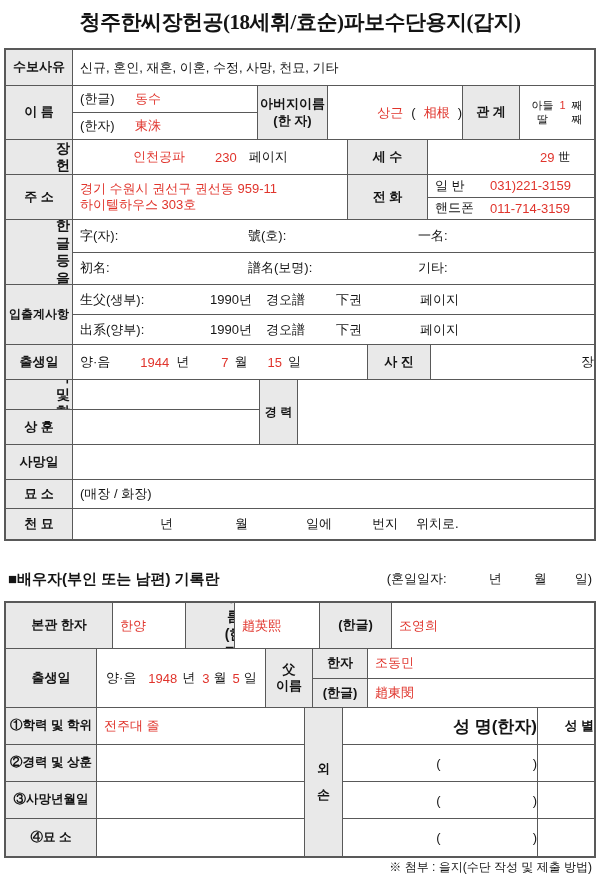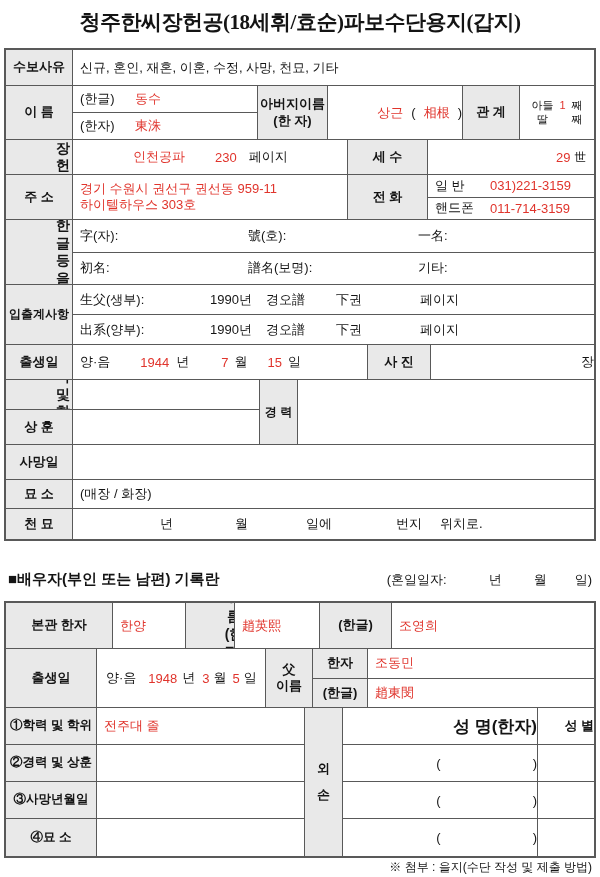--- a/index.html
+++ b/index.html
@@ -15,21 +15,21 @@
   .c{display:flex;align-items:center;overflow:hidden;}
   .col{display:flex;flex-direction:column;}
   .lab{background:var(--lb);justify-content:center;text-align:center;font-weight:bold;font-size:13px;line-height:1.25;}
   .lab .ln{display:block;}
   .sm{font-size:14px;padding-left:48px;}
   .v{font-size:13px;padding-left:7px;}
   .ctr{justify-content:flex-end;padding-left:0;}
   .red{color:var(--red);}
   .minicol{display:flex;flex-direction:column;font-size:11px;line-height:1.25;text-align:center;}
   .pl{display:inline-block;width:55px;}
-  .hdg{position:absolute;top:570px;left:8px;width:584px;display:flex;align-items:flex-end;}
+  .hdg{position:absolute;top:570px;left:8px;width:584px;display:flex;align-items:flex-start;}
   .hdg .h{font-size:15px;font-weight:bold;flex:1;}
   .hdg .n{font-size:13px;}
   .foot{position:absolute;top:859px;left:0;width:592px;text-align:right;font-size:12px;}
   .vval{font-size:13px;}
 </style>
 </head>
 <body>
 
 <div class="title">청주한씨장헌공(18세휘/효순)파보수단용지(갑지)</div>
 
@@ -83,21 +83,21 @@
     <div class="c lab br col sm" style="width:67px;justify-content:center">
       <span class="ln">인터넷</span>
       <span class="ln">장헌공파보</span>
     </div>
     <div class="c v br" style="width:275px;padding-left:60px">
       <span class="red">인천공파</span>
       <span class="red" style="margin-left:30px">230</span>
       <span style="margin-left:12px">페이지</span>
     </div>
     <div class="c lab br" style="width:80px">세 수</div>
-    <div class="c v" style="flex:1;justify-content:flex-end;padding-right:8px;gap:4px">
+    <div class="c v" style="flex:1;justify-content:flex-end;padding-right:24px;gap:4px">
       <span class="red">29</span>
       <span style="font-size:11.5px">世</span>
     </div>
   </div>
 
   <div class="row bb" style="height:45px">
     <div class="c lab br" style="width:67px">주  소</div>
     <div class="c v br col" style="width:275px;justify-content:center;align-items:flex-start;line-height:1.2">
       <span class="red">경기 수원시 권선구 권선동 959-11</span>
       <span class="red">하이텔하우스 303호</span>
@@ -196,21 +196,21 @@
     <div class="c lab br" style="width:67px">묘  소</div>
     <div class="c v" style="flex:1">(매장 / 화장)</div>
   </div>
 
   <div class="row" style="height:30px">
     <div class="c lab br" style="width:67px">천  묘</div>
     <div class="c v" style="flex:1">
       <span style="margin-left:80px">년</span>
       <span style="margin-left:62px">월</span>
       <span style="margin-left:58px">일에</span>
-      <span style="margin-left:64px">번지</span>
+      <span style="margin-left:40px">번지</span>
       <span style="margin-left:18px">위치로.</span>
     </div>
   </div>
 </div>
 
 <div class="hdg">
   <span class="h">■배우자(부인 또는 남편) 기록란</span>
   <span class="n">(혼일일자:</span>
   <span class="n" style="margin-left:42px">년</span>
   <span class="n" style="margin-left:32px">월</span>

